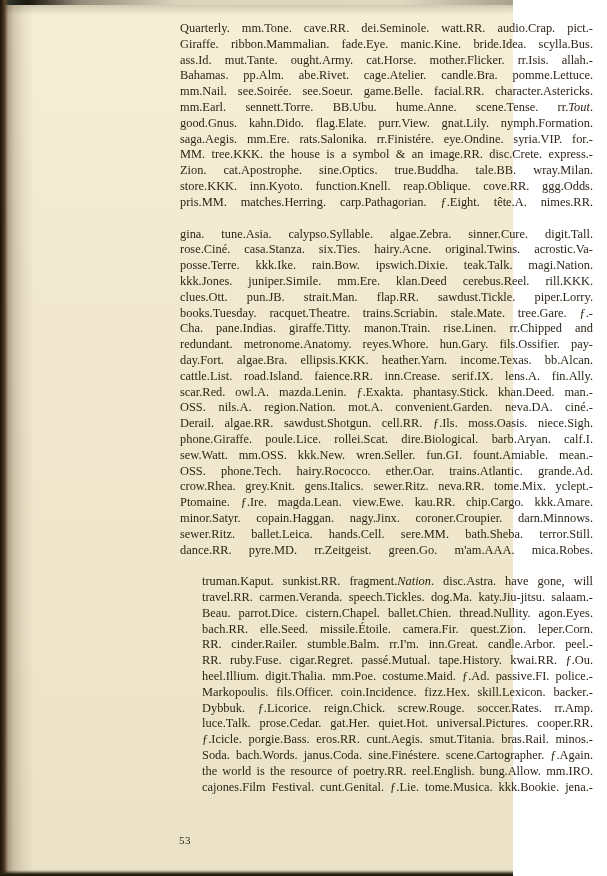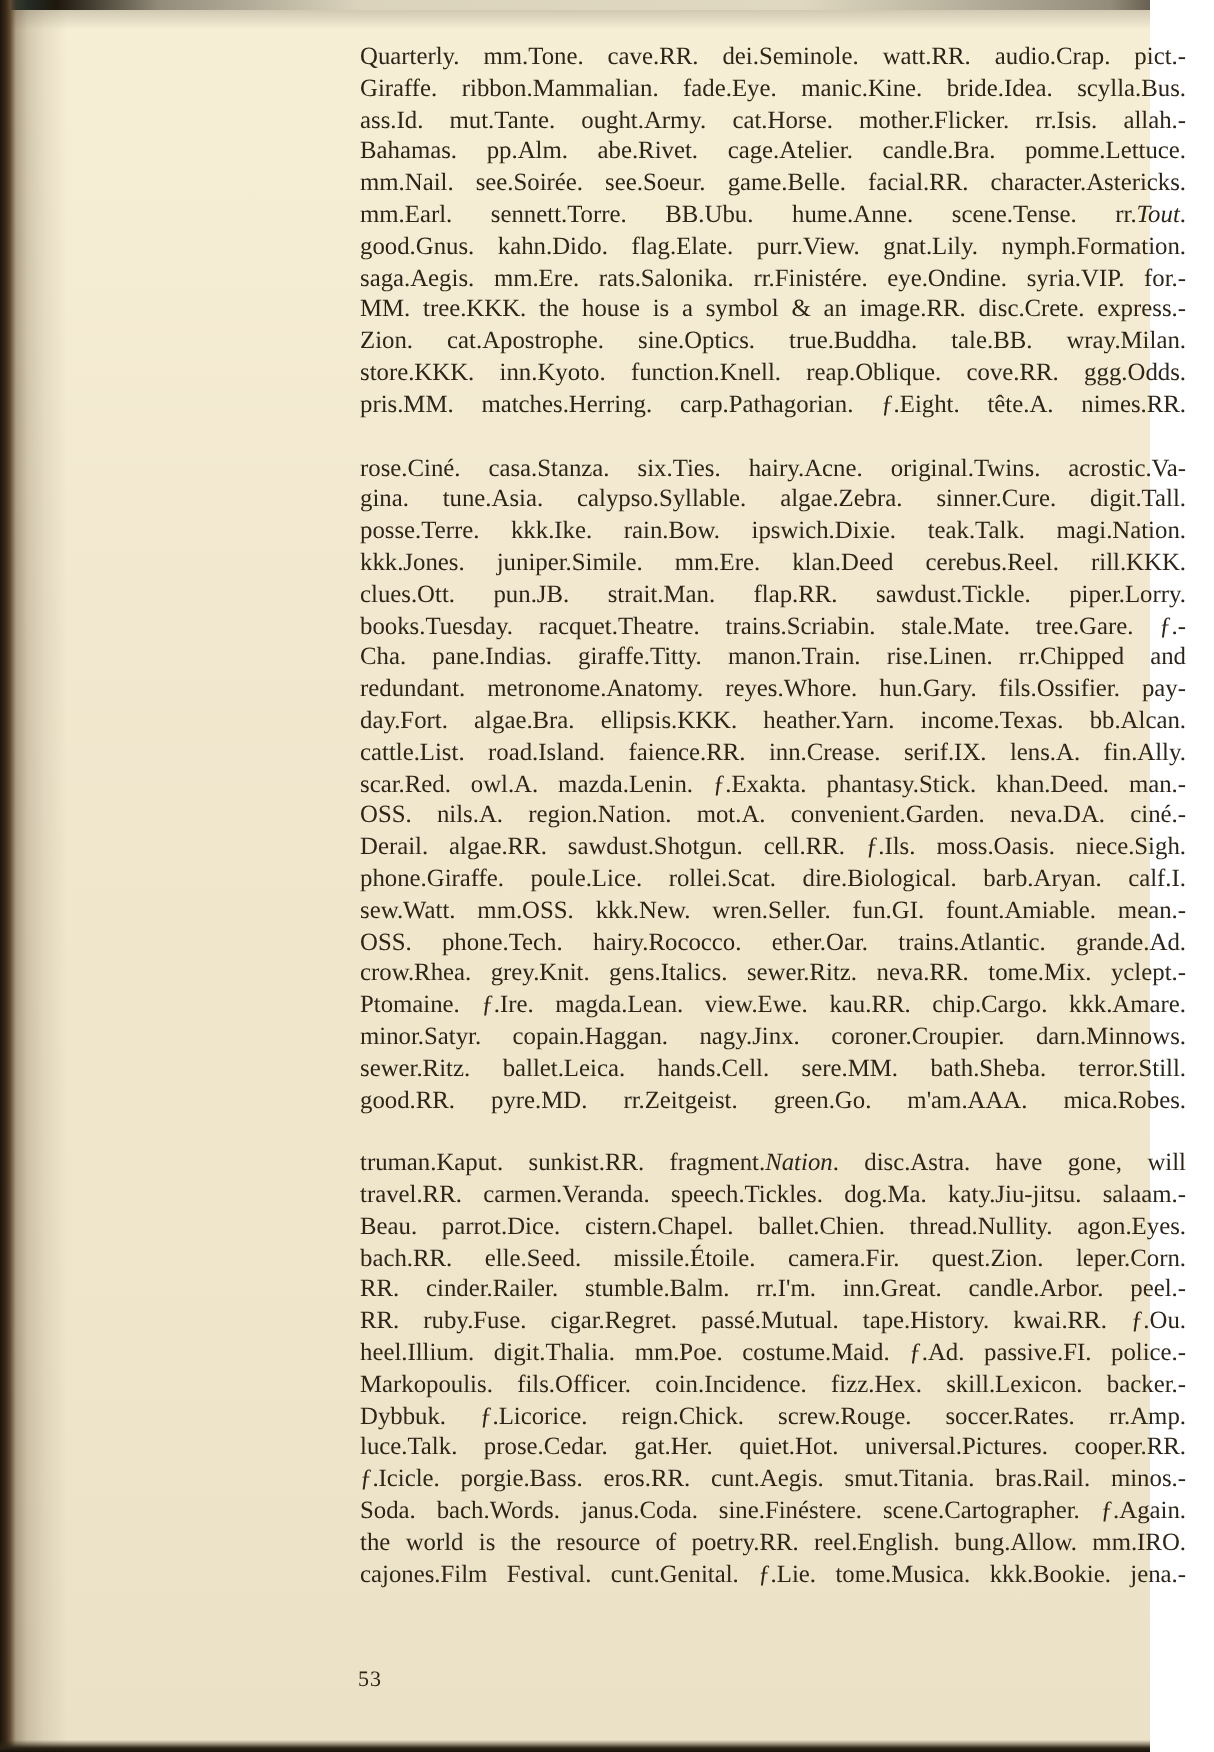--- a/index.html
+++ b/index.html
@@ -5,23 +5,24 @@
   html, body {
     margin: 0;
     padding: 0;
     width: 607px;
     height: 876px;
     overflow: hidden;
     font-family: "Liberation Serif", "DejaVu Serif", serif;
   }
   .page {
     position: relative;
-    width: 575px;
+    width: 501px;
     height: 876px;
     background: linear-gradient(180deg, #f6eed5 0%, #f1e8cf 35%, #eee5ca 75%, #eae1c6 100%);
+    padding-left: 12px;
   }
   
   .binding-edge {
     position: absolute;
     left: 0; top: 0; bottom: 0;
     width: 34px;
     background: linear-gradient(90deg,
       #1c130a 0px, #3b2b19 3px, #5f4a31 5px,
       rgba(90,70,45,0.45) 8px,
       rgba(90,70,45,0.22) 14px,
@@ -60,21 +61,21 @@
   .text-block {
     position: absolute;
     left: 180px;
     top: 21px;
     width: 413px;
     color: #2e2518;
     font-size: 12.4px;
     line-height: 15.8px;
   }
   .para { margin: 0 0 16px 0; }
-  .para:last-child { margin-bottom: 0; }
+  .para:last-child { margin-bottom: 0; margin-left: 22px; }
   .line {
     text-align: justify;
     text-align-last: justify;
     -moz-text-align-last: justify;
     height: 15.8px;
     white-space: normal;
     overflow: visible;
   }
   .line i { font-style: italic; }
   .page-number {
@@ -104,41 +105,41 @@
         <div class="line">mm.Nail. see.Soirée. see.Soeur. game.Belle. facial.RR. character.Astericks.</div>
         <div class="line">mm.Earl. sennett.Torre. BB.Ubu. hume.Anne. scene.Tense. rr.<i>Tout</i>.</div>
         <div class="line">good.Gnus. kahn.Dido. flag.Elate. purr.View. gnat.Lily. nymph.Formation.</div>
         <div class="line">saga.Aegis. mm.Ere. rats.Salonika. rr.Finistére. eye.Ondine. syria.VIP. for.-</div>
         <div class="line">MM. tree.KKK. the house is a symbol &amp; an image.RR. disc.Crete. express.-</div>
         <div class="line">Zion. cat.Apostrophe. sine.Optics. true.Buddha. tale.BB. wray.Milan.</div>
         <div class="line">store.KKK. inn.Kyoto. function.Knell. reap.Oblique. cove.RR. ggg.Odds.</div>
         <div class="line">pris.MM. matches.Herring. carp.Pathagorian. ƒ.Eight. tête.A. nimes.RR.</div>
       </div>
     <div class="para">
+        <div class="line">gina. tune.Asia. calypso.Syllable. algae.Zebra. sinner.Cure. digit.Tall.</div>
         <div class="line">rose.Ciné. casa.Stanza. six.Ties. hairy.Acne. original.Twins. acrostic.Va-</div>
-        <div class="line">gina. tune.Asia. calypso.Syllable. algae.Zebra. sinner.Cure. digit.Tall.</div>
         <div class="line">posse.Terre. kkk.Ike. rain.Bow. ipswich.Dixie. teak.Talk. magi.Nation.</div>
         <div class="line">kkk.Jones. juniper.Simile. mm.Ere. klan.Deed cerebus.Reel. rill.KKK.</div>
         <div class="line">clues.Ott. pun.JB. strait.Man. flap.RR. sawdust.Tickle. piper.Lorry.</div>
         <div class="line">books.Tuesday. racquet.Theatre. trains.Scriabin. stale.Mate. tree.Gare. ƒ.-</div>
         <div class="line">Cha. pane.Indias. giraffe.Titty. manon.Train. rise.Linen. rr.Chipped and</div>
         <div class="line">redundant. metronome.Anatomy. reyes.Whore. hun.Gary. fils.Ossifier. pay-</div>
         <div class="line">day.Fort. algae.Bra. ellipsis.KKK. heather.Yarn. income.Texas. bb.Alcan.</div>
         <div class="line">cattle.List. road.Island. faience.RR. inn.Crease. serif.IX. lens.A. fin.Ally.</div>
         <div class="line">scar.Red. owl.A. mazda.Lenin. ƒ.Exakta. phantasy.Stick. khan.Deed. man.-</div>
         <div class="line">OSS. nils.A. region.Nation. mot.A. convenient.Garden. neva.DA. ciné.-</div>
         <div class="line">Derail. algae.RR. sawdust.Shotgun. cell.RR. ƒ.Ils. moss.Oasis. niece.Sigh.</div>
         <div class="line">phone.Giraffe. poule.Lice. rollei.Scat. dire.Biological. barb.Aryan. calf.I.</div>
         <div class="line">sew.Watt. mm.OSS. kkk.New. wren.Seller. fun.GI. fount.Amiable. mean.-</div>
         <div class="line">OSS. phone.Tech. hairy.Rococco. ether.Oar. trains.Atlantic. grande.Ad.</div>
         <div class="line">crow.Rhea. grey.Knit. gens.Italics. sewer.Ritz. neva.RR. tome.Mix. yclept.-</div>
         <div class="line">Ptomaine. ƒ.Ire. magda.Lean. view.Ewe. kau.RR. chip.Cargo. kkk.Amare.</div>
         <div class="line">minor.Satyr. copain.Haggan. nagy.Jinx. coroner.Croupier. darn.Minnows.</div>
         <div class="line">sewer.Ritz. ballet.Leica. hands.Cell. sere.MM. bath.Sheba. terror.Still.</div>
-        <div class="line">good.RR. pyre.MD. rr.Zeitgeist. green.Go. m'am.AAA. mica.Robes.</div>
+        <div class="line">dance.RR. pyre.MD. rr.Zeitgeist. green.Go. m'am.AAA. mica.Robes.</div>
       </div>
     <div class="para">
         <div class="line">truman.Kaput. sunkist.RR. fragment.<i>Nation</i>. disc.Astra. have gone, will</div>
         <div class="line">travel.RR. carmen.Veranda. speech.Tickles. dog.Ma. katy.Jiu-jitsu. salaam.-</div>
         <div class="line">Beau. parrot.Dice. cistern.Chapel. ballet.Chien. thread.Nullity. agon.Eyes.</div>
         <div class="line">bach.RR. elle.Seed. missile.Étoile. camera.Fir. quest.Zion. leper.Corn.</div>
         <div class="line">RR. cinder.Railer. stumble.Balm. rr.I'm. inn.Great. candle.Arbor. peel.-</div>
         <div class="line">RR. ruby.Fuse. cigar.Regret. passé.Mutual. tape.History. kwai.RR. ƒ.Ou.</div>
         <div class="line">heel.Illium. digit.Thalia. mm.Poe. costume.Maid. ƒ.Ad. passive.FI. police.-</div>
         <div class="line">Markopoulis. fils.Officer. coin.Incidence. fizz.Hex. skill.Lexicon. backer.-</div>

